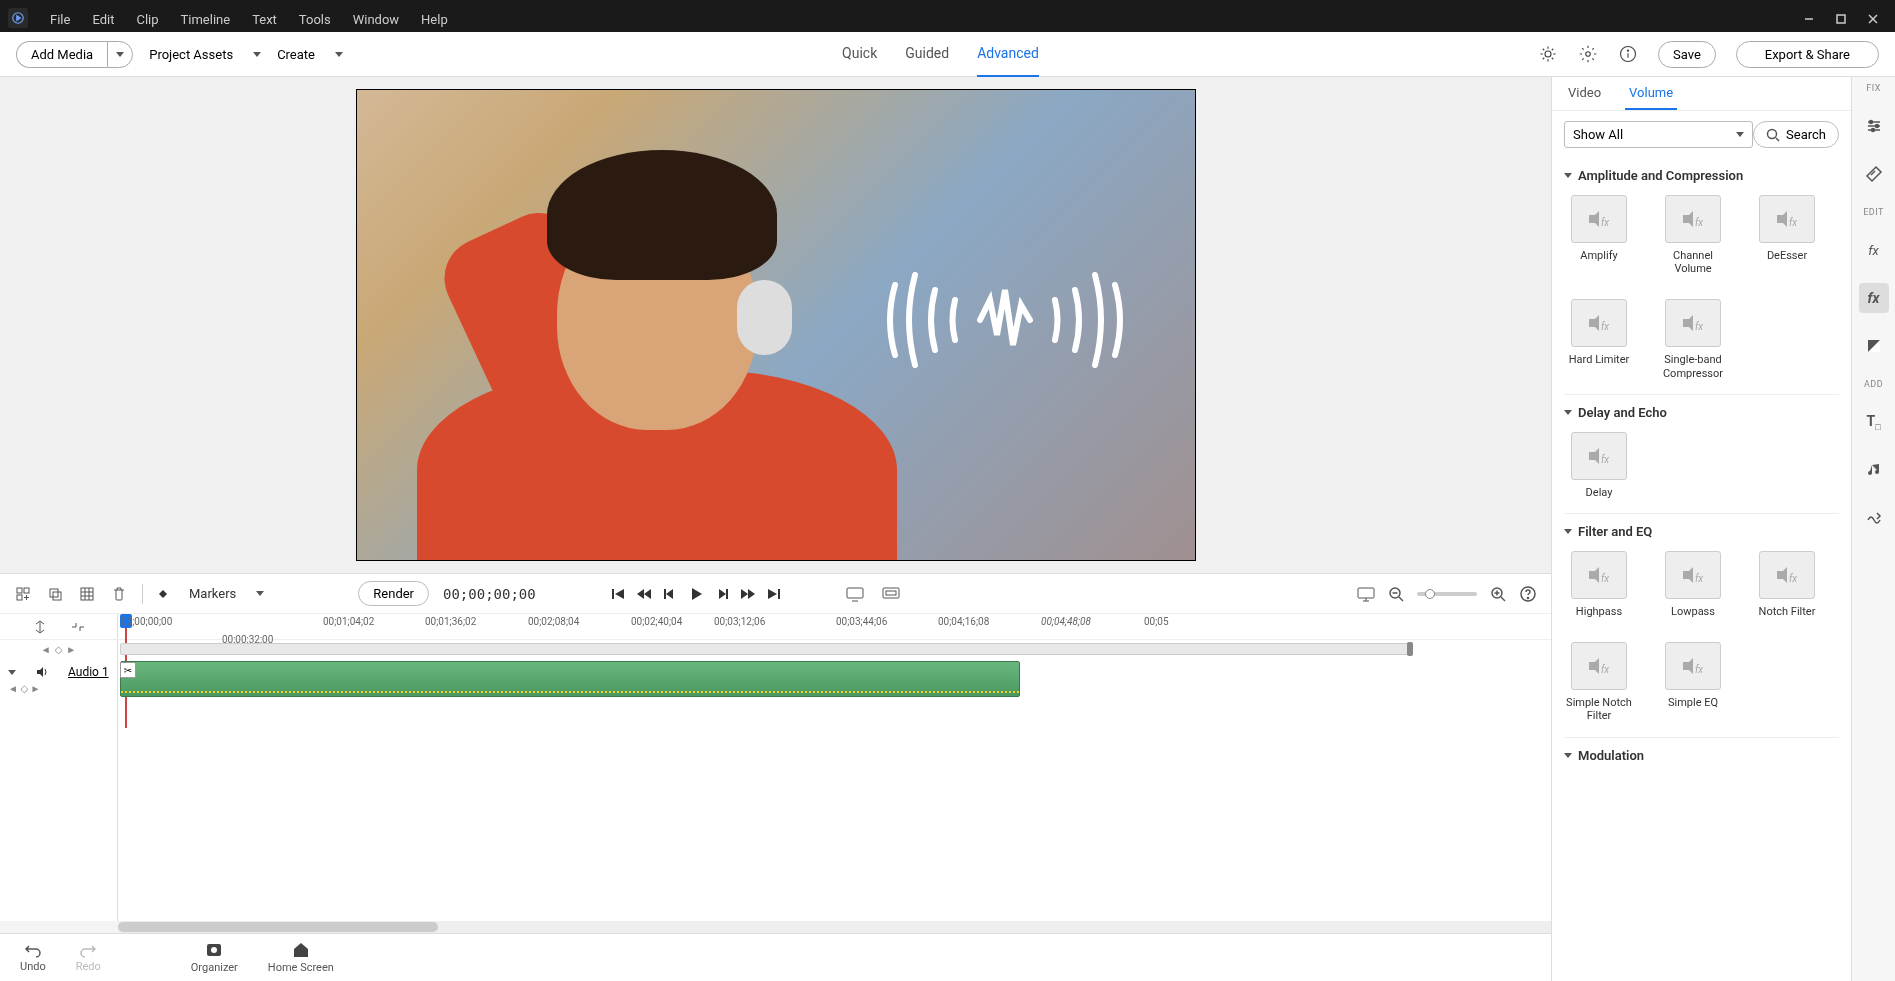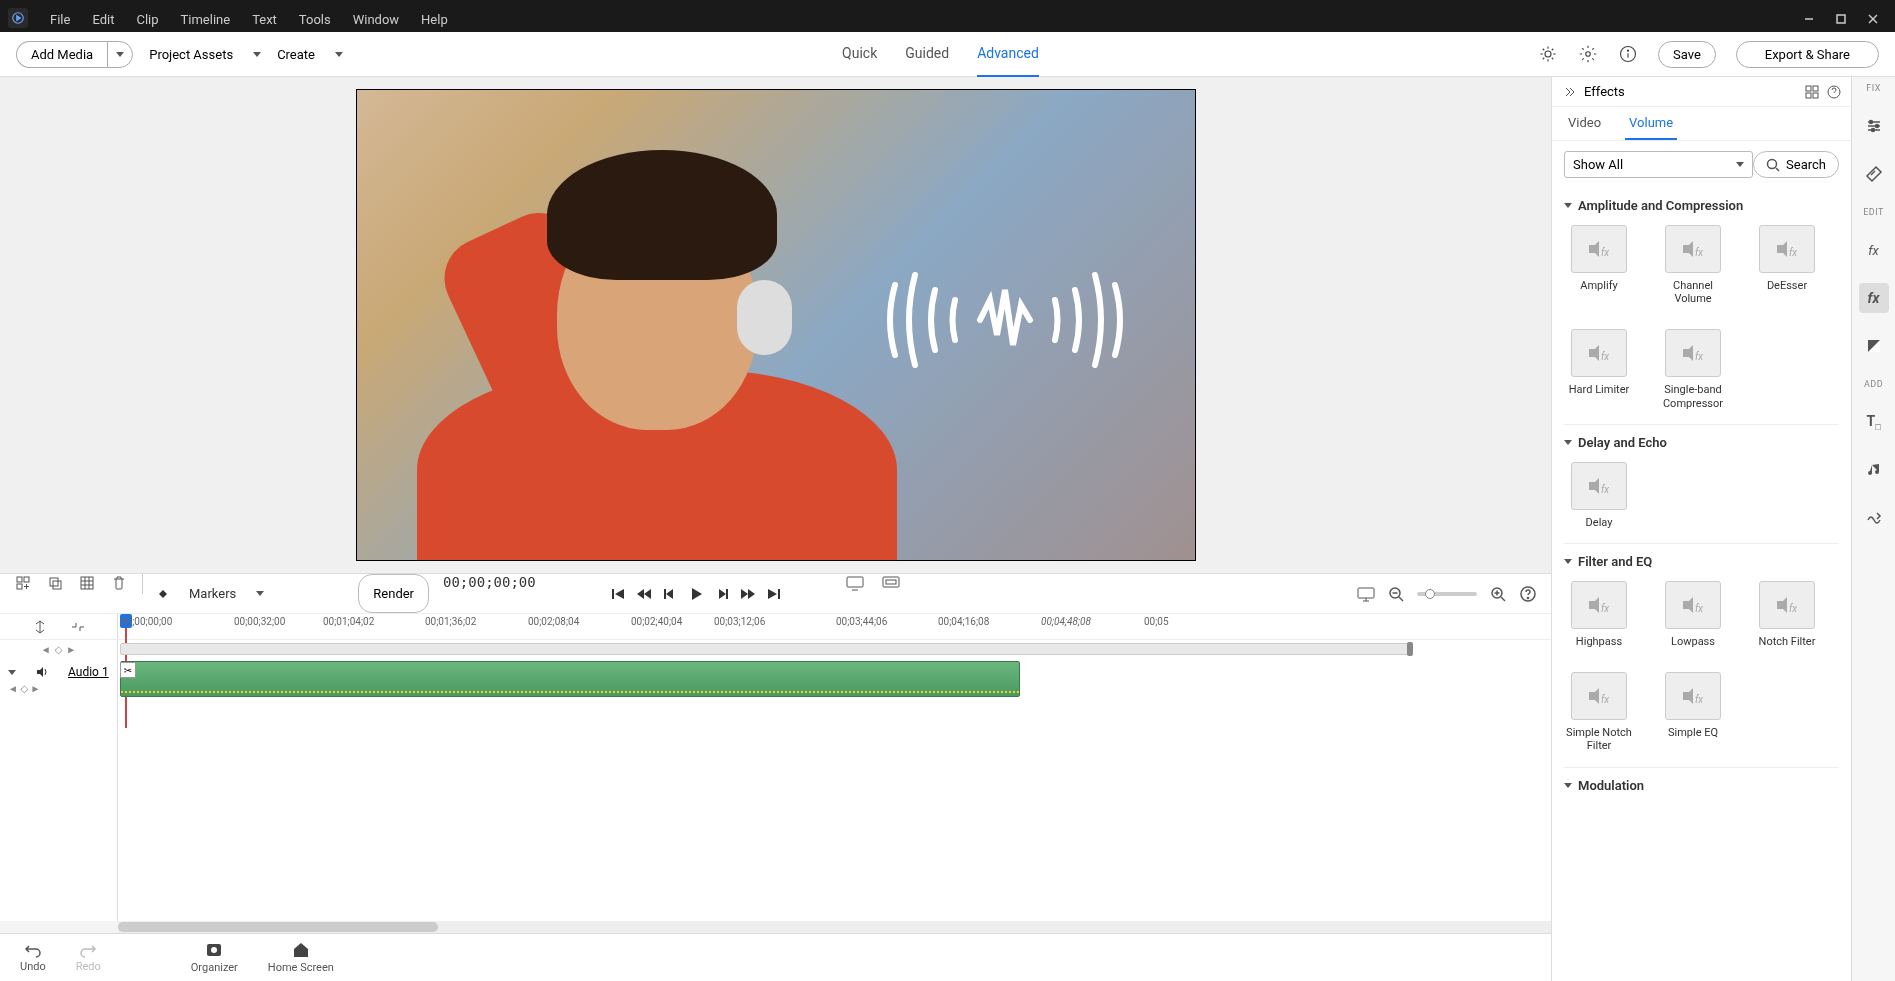--- a/index.html
+++ b/index.html
@@ -35,21 +35,21 @@
 .person { position: absolute; left: 50px; top: 30px; width: 500px; height: 440px; }
 .person .head { position: absolute; left: 150px; top: 80px; width: 200px; height: 230px; background: #d9a578; border-radius: 50% 50% 45% 45%; }
 .person .hair { position: absolute; left: 140px; top: 30px; width: 230px; height: 130px; background: #2a1a0f; border-radius: 50% 50% 30% 30%; }
 .person .shirt { position: absolute; left: 10px; top: 250px; width: 480px; height: 250px; background: #d84a2e; border-radius: 40% 40% 0 0; }
 .person .arm { position: absolute; left: 60px; top: 100px; width: 140px; height: 200px; background: #d84a2e; border-radius: 40px; transform: rotate(-25deg); }
 .person .headphone { position: absolute; left: 330px; top: 160px; width: 55px; height: 75px; background: #ddd; border-radius: 30px; }
 .soundwave { position: absolute; right: 60px; top: 130px; width: 260px; height: 200px; display: flex; align-items: center; justify-content: center; }
 .soundwave svg { width: 100%; height: 100%; }
 
 
-.timeline-toolbar { height: 40px; background: #fff; border-top: 1px solid #ddd; display: flex; padding: 0 14px; gap: 14px; font-size: 13px; color: #333; }
+.timeline-toolbar { height: 40px; background: #fff; border-top: 1px solid #ddd; display: flex; align-items: center; padding: 0 14px; gap: 14px; font-size: 13px; color: #333; }
 .tl-sep { width: 1px; height: 20px; background: #ccc; }
 .tl-btn { display: flex; align-items: center; justify-content: center; cursor: pointer; width: 18px; height: 18px; color: #555; }
 .render-btn { border: 1px solid #bbb; border-radius: 14px; padding: 4px 14px; font-size: 13px; background: #fff; cursor: pointer; }
 .timecode { font-family: monospace; font-size: 14px; }
 .playback-controls { display: flex; gap: 10px; align-items: center; margin-left: 60px; }
 .pb-btn { cursor: pointer; color: #333; display: flex; }
 .tl-right { margin-left: auto; display: flex; align-items: center; gap: 12px; }
 
 
 .timeline-ruler-row { height: 26px; background: #fff; border-top: 1px solid #eee; display: flex; }
@@ -380,21 +380,21 @@
         <div class="tl-btn">
             <svg width="16" height="16" viewBox="0 0 16 16" stroke="#555" fill="none">
               <polyline points="2,8 6,8 6,4"></polyline>
               <polyline points="14,8 10,8 10,12"></polyline>
             </svg>
           </div>
       </div>
       <div class="ruler-area" id="ruler-area">
         <div class="playhead"></div>
       <div class="ruler-tick" style="left: 3px;">00;00;00;00</div>
-          <div class="ruler-tick" style="left: 116px;">00;00;32;00</div>
+          <div class="ruler-tick" style="left: 104px; margin-top: 18px;">00;00;32;00</div>
           <div class="ruler-tick" style="left: 205px;">00;01;04;02</div>
           <div class="ruler-tick" style="left: 307px;">00;01;36;02</div>
           <div class="ruler-tick" style="left: 410px;">00;02;08;04</div>
           <div class="ruler-tick" style="left: 513px;">00;02;40;04</div>
           <div class="ruler-tick" style="left: 596px;">00;03;12;06</div>
           <div class="ruler-tick" style="left: 718px;">00;03;44;06</div>
           <div class="ruler-tick" style="left: 820px;">00;04;16;08</div>
           <div class="ruler-tick" style="left: 923px; font-style: italic;">00;04;48;08</div>
           <div class="ruler-tick" style="left: 1026px;">00;05</div>
         </div>
@@ -462,38 +462,20 @@
       <div class="bb-btn">
         <svg width="18" height="18" viewBox="0 0 18 18" fill="#444">
             <path d="M2 8 L9 2 L16 8 V16 H2 Z"></path>
           </svg>
         <span>Home Screen</span>
       </div>
     </div>
   </div>
 
   <div class="effects-panel">
-    <div class="effects-header">
-      <svg width="14" height="14" viewBox="0 0 14 14" stroke="#555" fill="none">
-          <polyline points="4,3 8,7 4,11"></polyline>
-          <polyline points="8,3 12,7 8,11"></polyline>
-        </svg>
-      <span>Effects</span>
-      <div class="spacer"></div>
-      <svg width="14" height="14" viewBox="0 0 14 14" stroke="#555" fill="none">
-          <rect x="1" y="1" width="5" height="5"></rect>
-          <rect x="8" y="1" width="5" height="5"></rect>
-          <rect x="1" y="8" width="5" height="5"></rect>
-          <rect x="8" y="8" width="5" height="5"></rect>
-        </svg>
-      <svg width="14" height="14" viewBox="0 0 14 14" stroke="#555" fill="none">
-          <circle cx="7" cy="7" r="6"></circle>
-          <path d="M5 5a2 2 0 114 0c0 1.5-2 1.5-2 3"></path>
-        </svg>
-    </div>
     <div class="effects-tabs">
       <div class="effects-tab">Video</div>
       <div class="effects-tab active">Volume</div>
     </div>
     <div class="effects-controls">
       <div class="select-showall">
         <span>Show All</span>
         <span class="chevron-down"></span>
       </div>
       <div class="search-btn">

